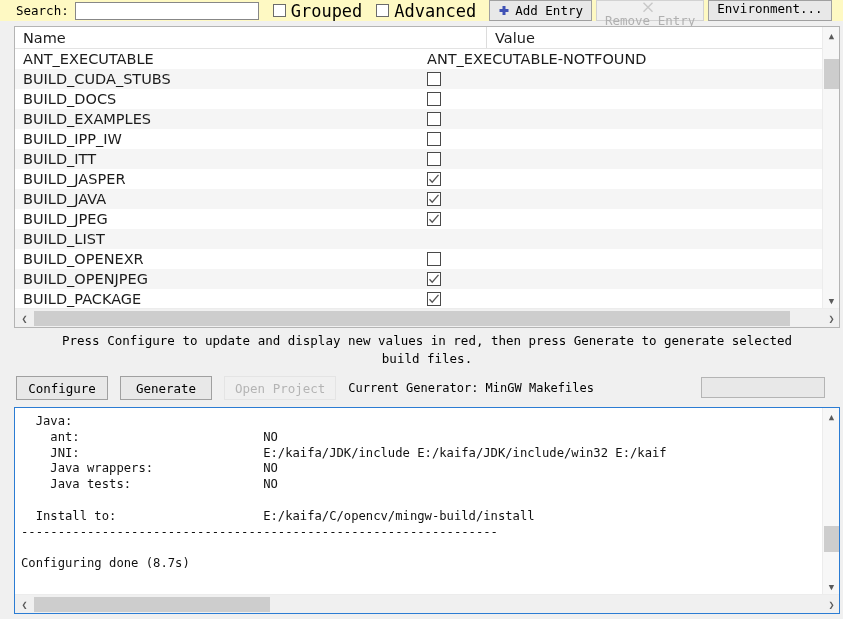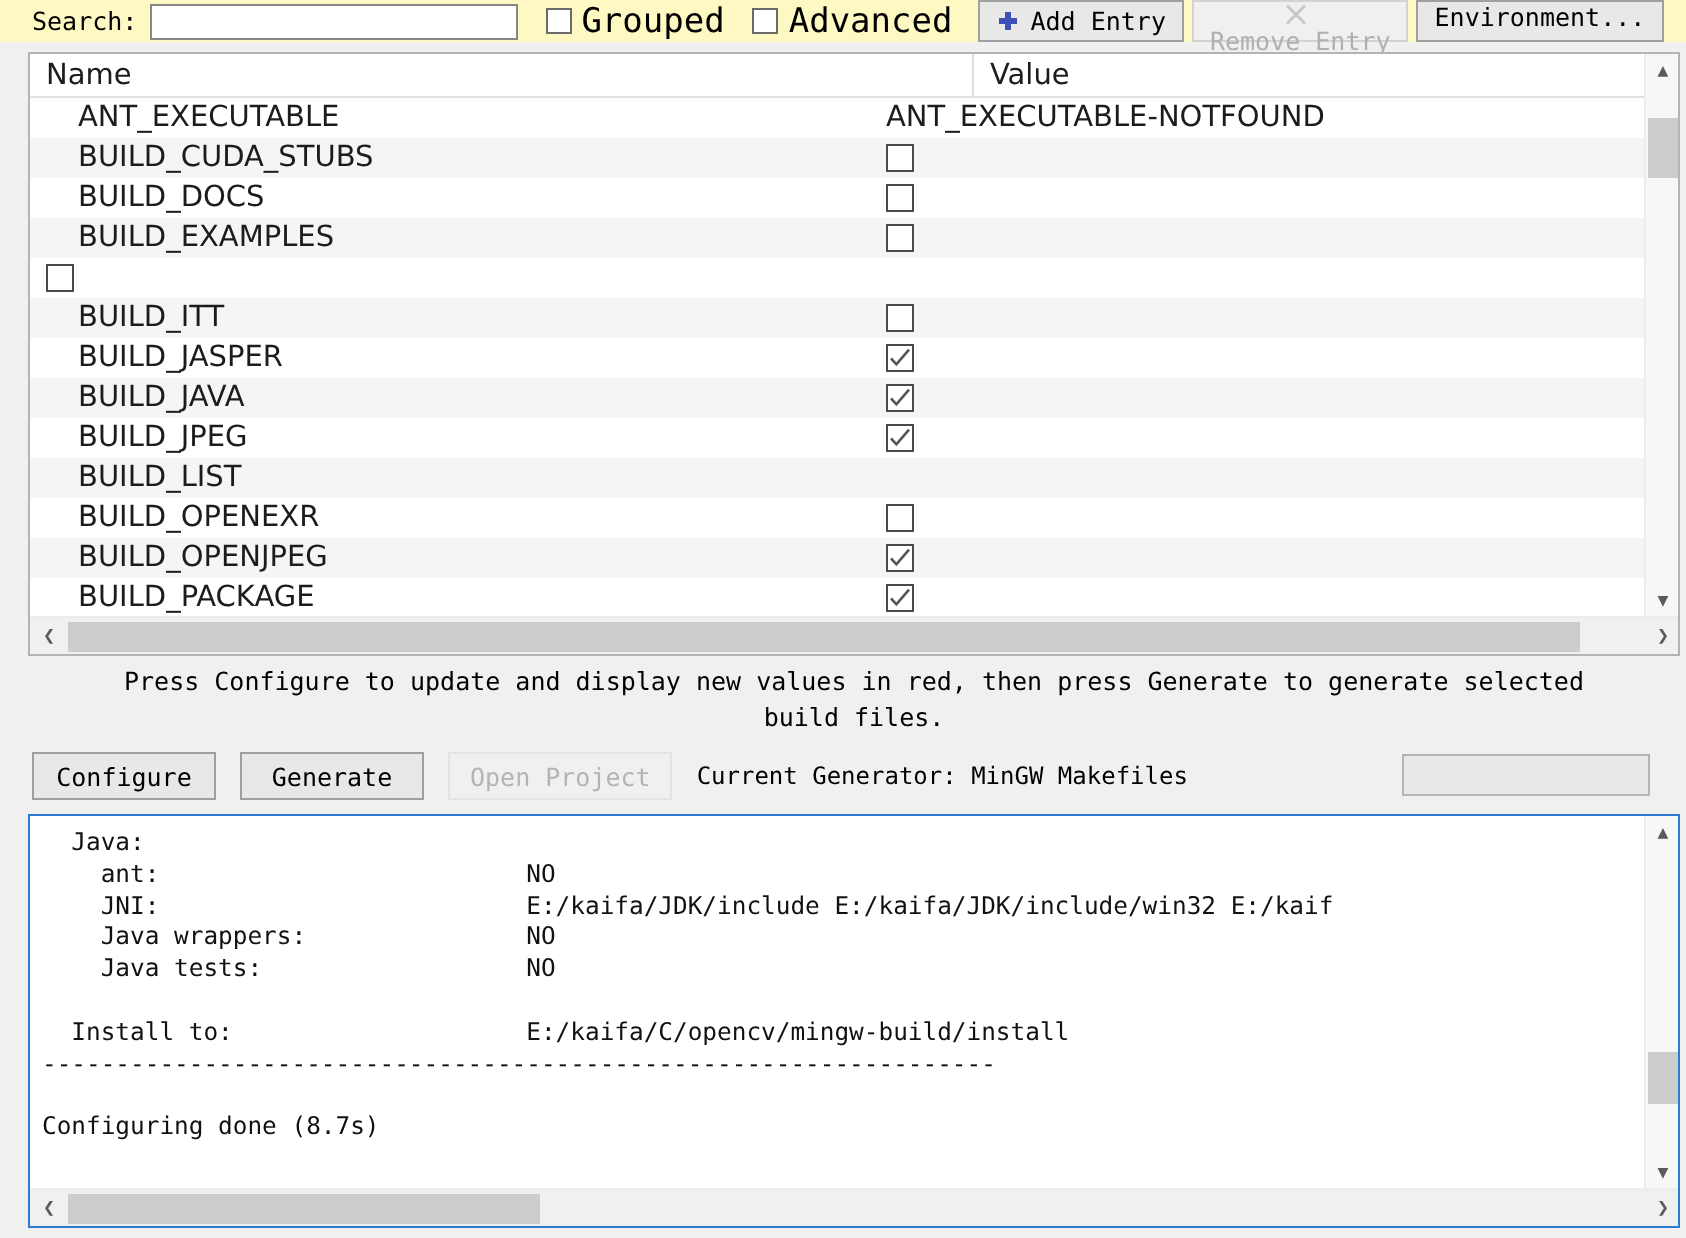--- a/index.html
+++ b/index.html
@@ -114,21 +114,20 @@
   }
   .trow.alt { background: #f5f5f5; }
   .td-name {
     width: 404px;
     font-family: "DejaVu Sans", sans-serif;
     font-size: 14.5px;
     color: #1c1c1c;
     padding-left: 8px;
     white-space: nowrap;
     overflow: hidden;
-    margin-left: 16px;
   }
   .td-value {
     flex: 1;
     font-family: "DejaVu Sans", sans-serif;
     font-size: 14.5px;
     color: #1c1c1c;
     padding-left: 8px;
     display: flex; align-items: center;
     white-space: nowrap;
     overflow: hidden;
@@ -347,20 +346,21 @@
               <span class="vcheck"></span>
             </div>
           </div>
           <div class="trow alt">
             <div class="td-name">BUILD_EXAMPLES</div>
             <div class="td-value">
               <span class="vcheck"></span>
             </div>
           </div>
           <div class="trow">
+            <div class="td-name">BUILD_IPP_IW</div>
             <div class="td-value">
               <span class="vcheck"></span>
             </div>
           </div>
           <div class="trow alt">
             <div class="td-name">BUILD_ITT</div>
             <div class="td-value">
               <span class="vcheck"></span>
             </div>
           </div>

